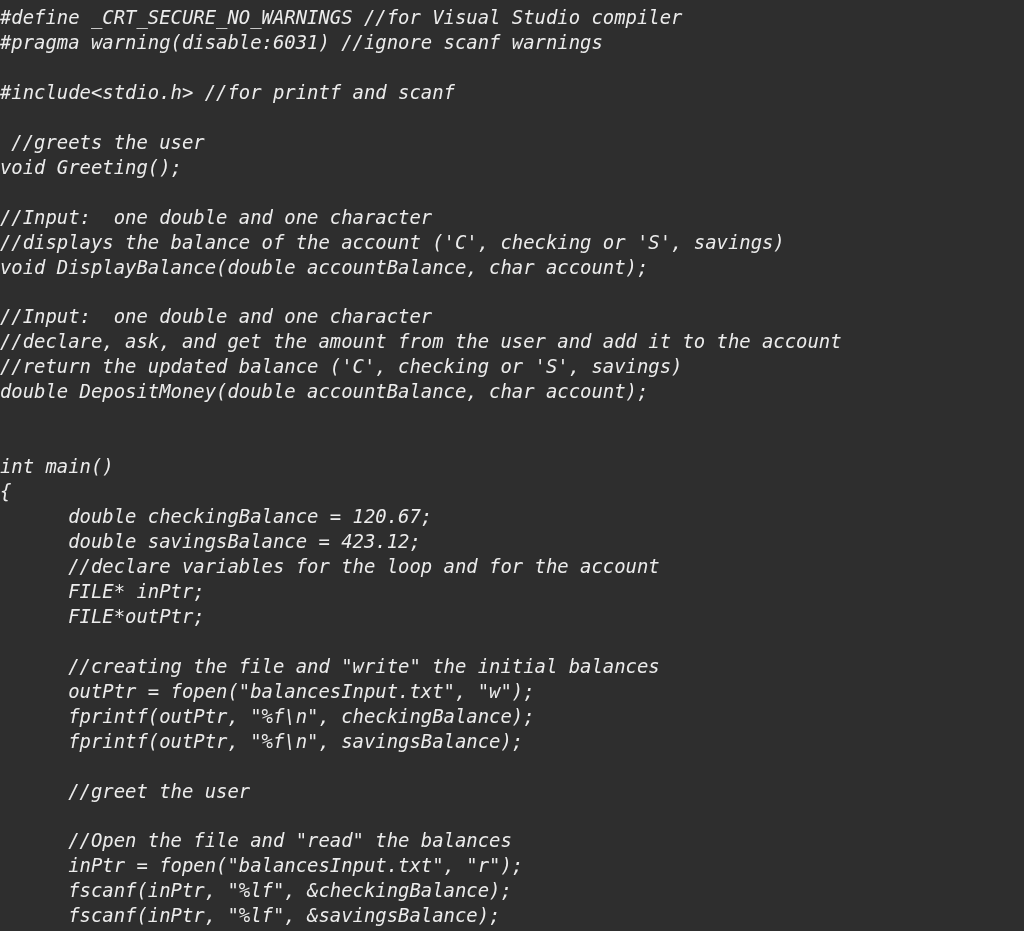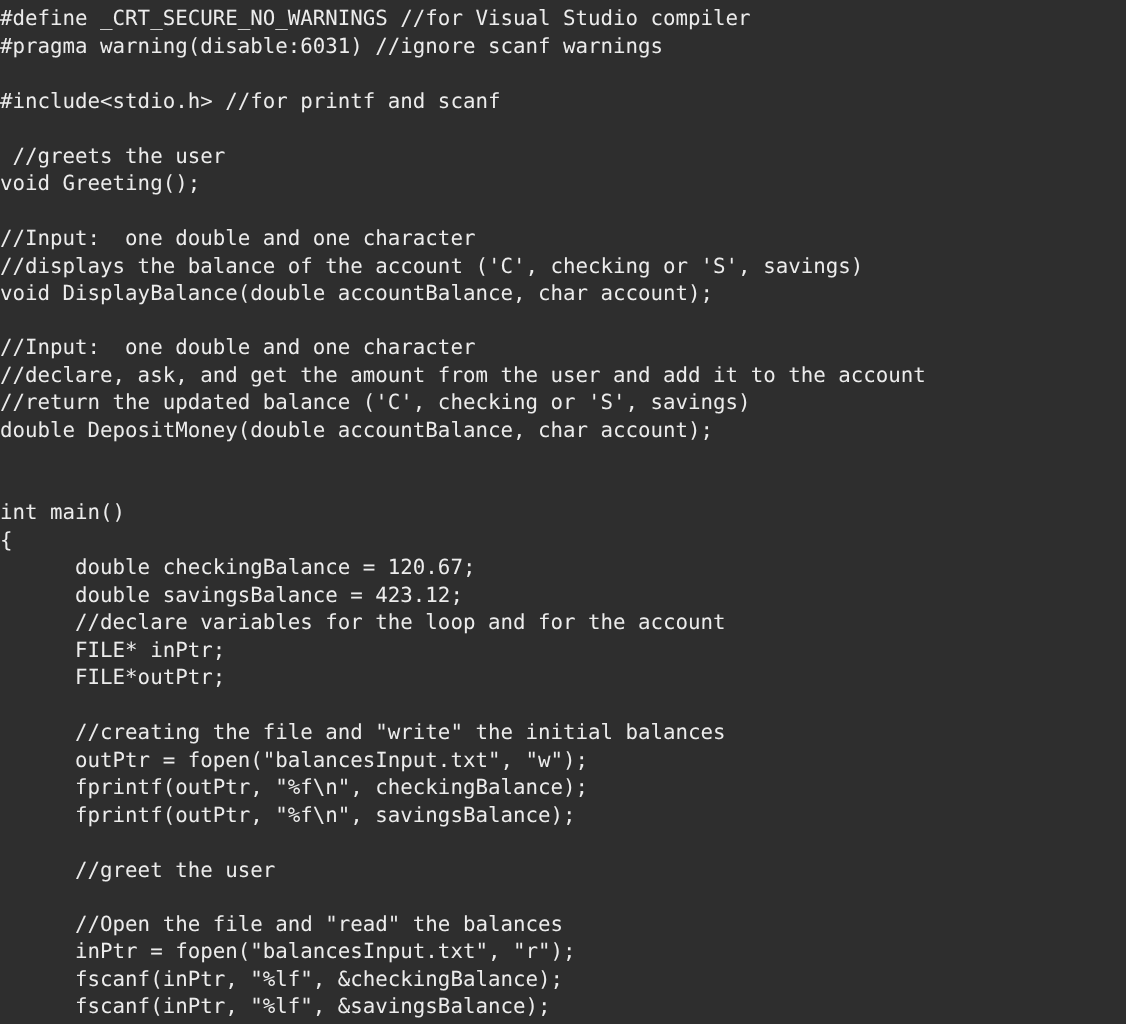--- a/index.html
+++ b/index.html
@@ -20,20 +20,21 @@
     background: #2e2e2e;
     color: #ececec;
     font-family: "DejaVu Sans Mono", monospace;
     font-size: 18.9px;
     line-height: 24.95px;
     letter-spacing: 0px;
     padding: 0;
     box-sizing: border-box;
     position: relative;
     overflow: hidden;
+    font-style: italic;
   }
   #code-lines {
     display: block;
     white-space: pre;
     margin: 0;
     padding: 5px 0 0 0;
     font-family: "DejaVu Sans Mono", monospace;
     font-size: 18.9px;
     line-height: 24.95px;
     color: #ececec;

